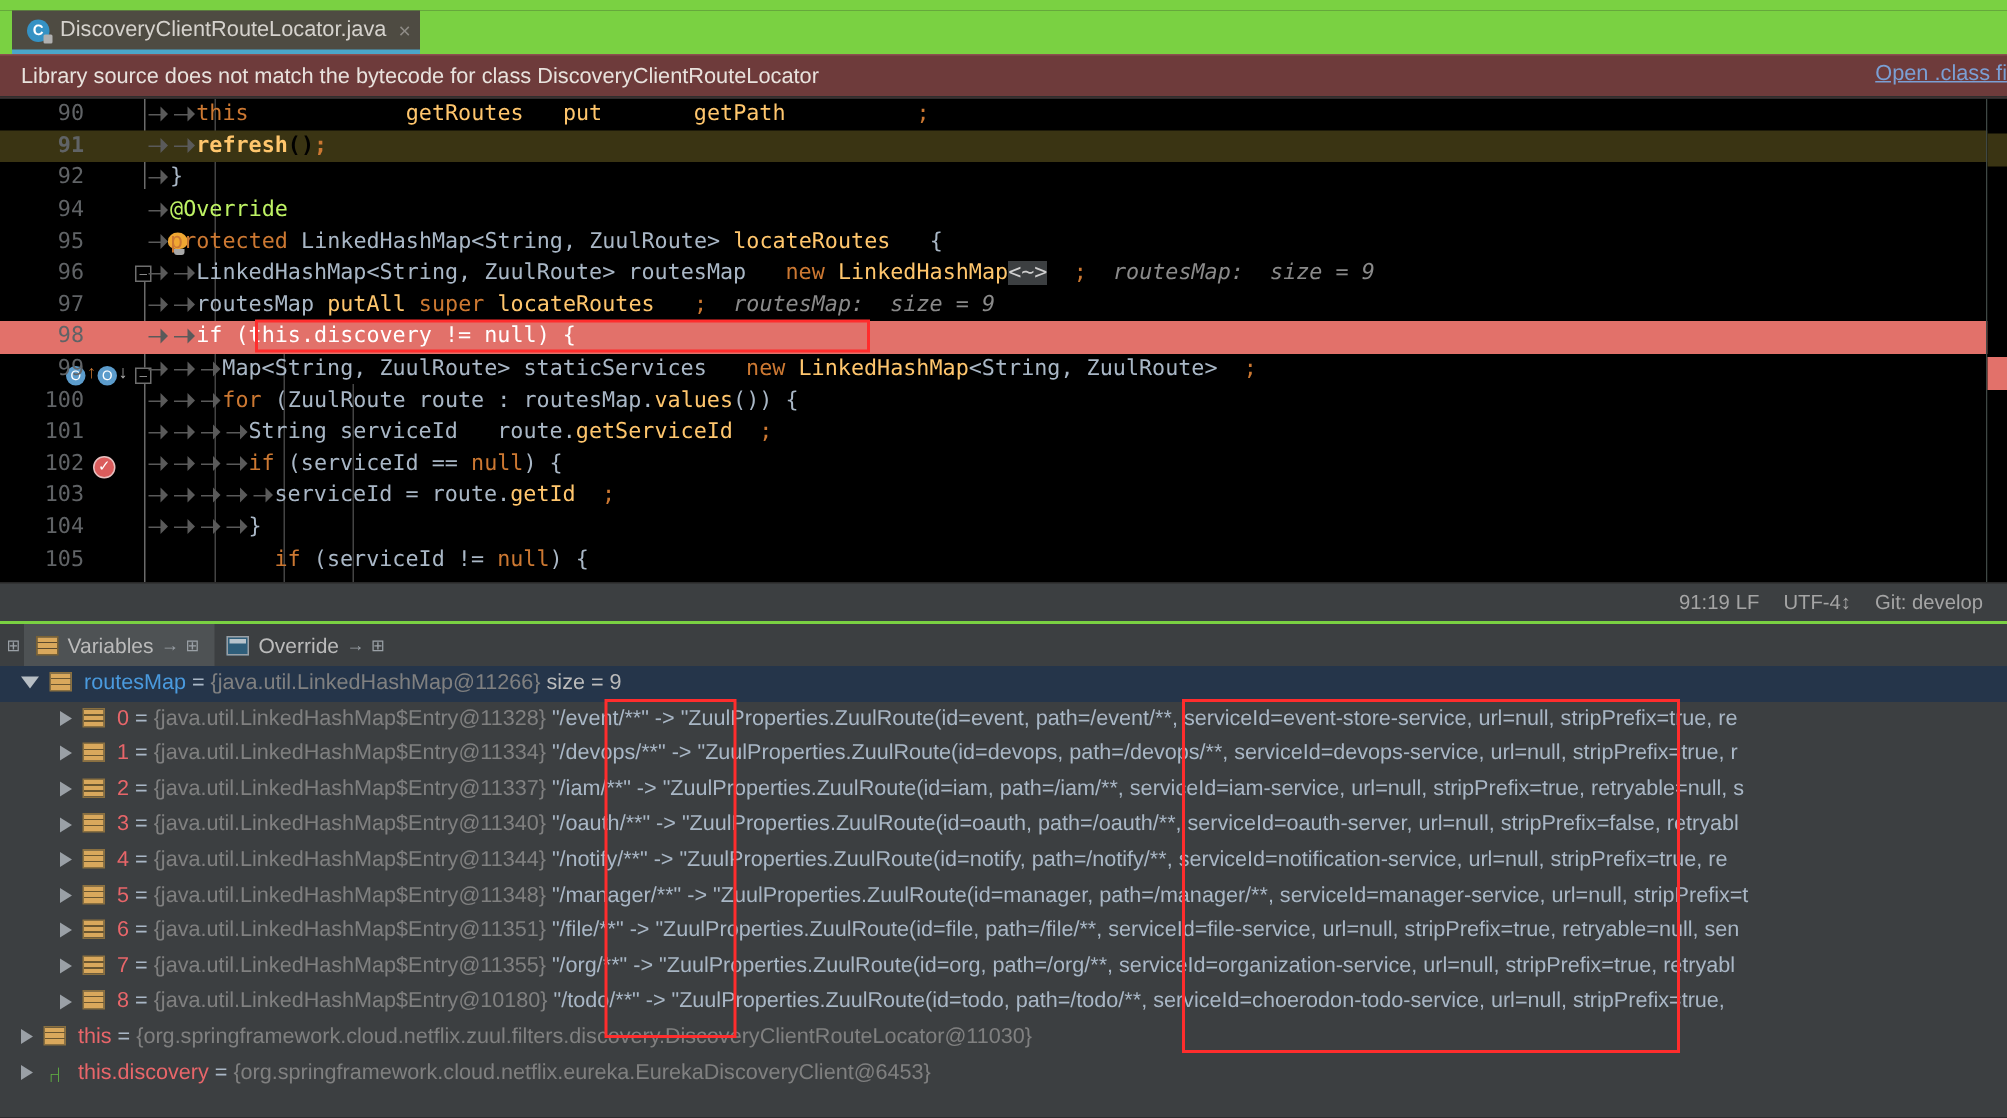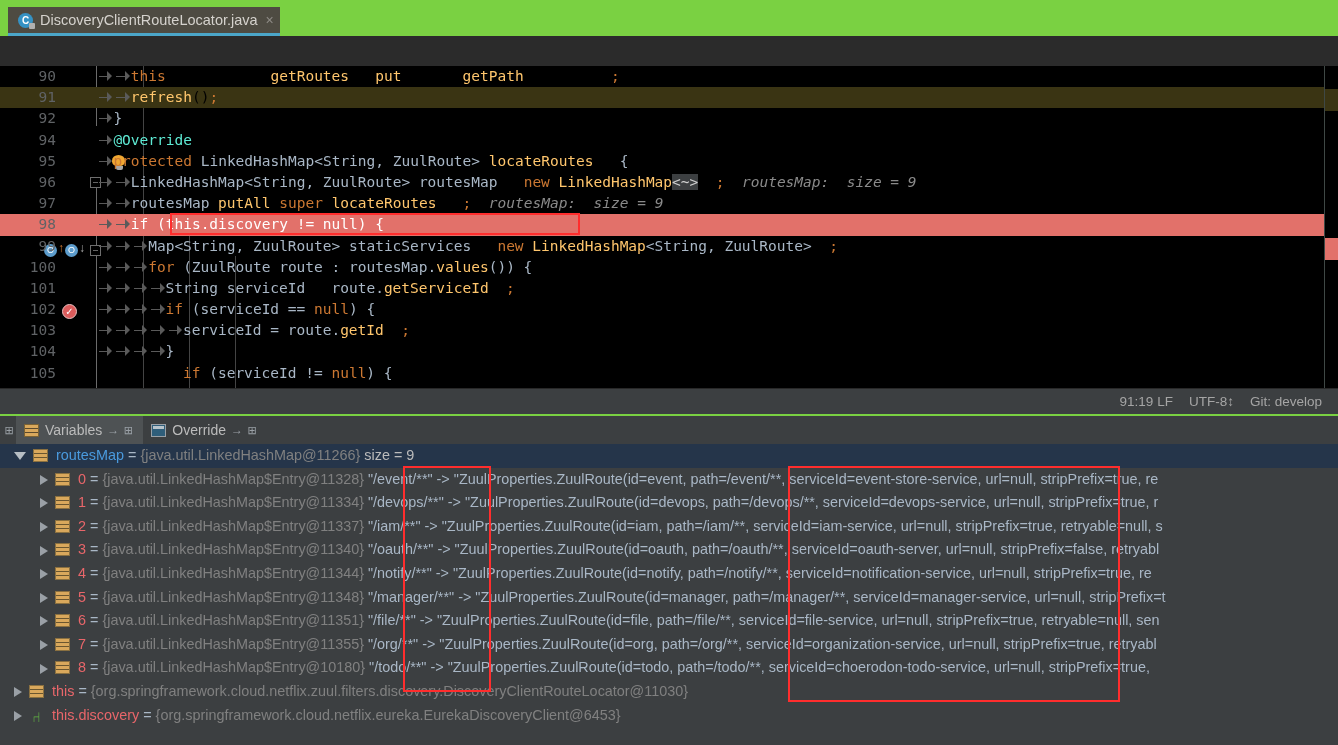--- a/index.html
+++ b/index.html
@@ -123,42 +123,42 @@
     background: #000000;
   }
   .code-line {
     position: relative;
     height: 21.2px;
     white-space: pre;
     font-family: "DejaVu Sans Mono", monospace;
     font-size: 14.5px;
     line-height: 21.2px;
   }
-  .code-line.hl-exec { background: #3a3413; }
+  .code-line.hl-exec { background: #3a3413; font-weight: bold; }
   .code-line.hl-bp   { background: #e2716a; }
 
   .ln {
     position: absolute;
     left: 0; top: 0;
     width: 56px;
     text-align: right;
     color: #606366;
     font-family: "DejaVu Sans Mono", monospace;
     font-size: 14.5px;
   }
   .code-text {
     position: absolute;
     left: 96px; top: 0;
   }
 
   
   .kw  { color: #cc7832; }
   .pl  { color: #a9b7c6; }
   .mth { color: #ffc66d; }
-  .ann { color: #5eead4; }
+  .ann { color: #bef264; }
   .punc{ color: #cc7832; }
   .hint{ color: #8a8a8a; font-style: italic; font-family:"DejaVu Sans Mono", monospace;}
   .bpline-txt { color: #ffffff; }
   .ind-arrow {
     position: absolute;
     top: 10px;
     height: 1px;
     background: #5a5a5a;
   }
   .ind-head {
@@ -414,20 +414,24 @@
   <div class="green-strip"></div>
 
   <div class="tab-row">
     <div class="tab">
       <span class="tab-icon">C</span>
       <span class="tab-title">DiscoveryClientRouteLocator.java</span>
       <span class="tab-close">×</span>
     </div>
   </div>
 
+  <div class="banner">
+    <span class="banner-text">Library source does not match the bytecode for class DiscoveryClientRouteLocator</span>
+    <span class="banner-link">Open .class fi</span>
+  </div>
 
   <div class="editor">
     <div class="gutter-bg"></div>
 
     <div class="vbar" style="left:96px; top:0px;  height:60px;  background:#6b6b6b;"></div>
     <div class="vbar" style="left:96px; top:116px;height:206px; background:#6b6b6b;"></div>
     <div class="vbar" style="left:143px;top:0px;  height:322px; background:#444;"></div>
     <div class="vbar" style="left:189px;top:148px;height:174px; background:#444;"></div>
     <div class="vbar" style="left:235px;top:190px;height:132px; background:#444;"></div>
 
@@ -469,21 +473,21 @@
       <div class="m" style="top:23px; height:22px; background:#3a3413;"></div>
       <div class="m" style="top:172px;height:22px; background:#e2716a;"></div>
     </div>
   </div>
 
   <div class="red-rect" style="left:170px; top:213px; width:410px; height:22px;"></div>
 
   <div class="statusbar">
     <span class="status-item caret">91:19</span>
     <span class="status-item">LF</span>
-    <span class="status-item"><span>UTF-8</span><span>↕</span></span>
+    <span class="status-item"><span>UTF-4</span><span>↕</span></span>
     <span class="status-item">Git: develop</span>
   </div>
 
   <div class="debug-panel">
 
     <div class="debug-tabs">
       <span class="pin-icon">⊞</span>
       <div class="dtab active">
         <span class="dtab-ico ico-vars"></span>
         <span>Variables</span>

